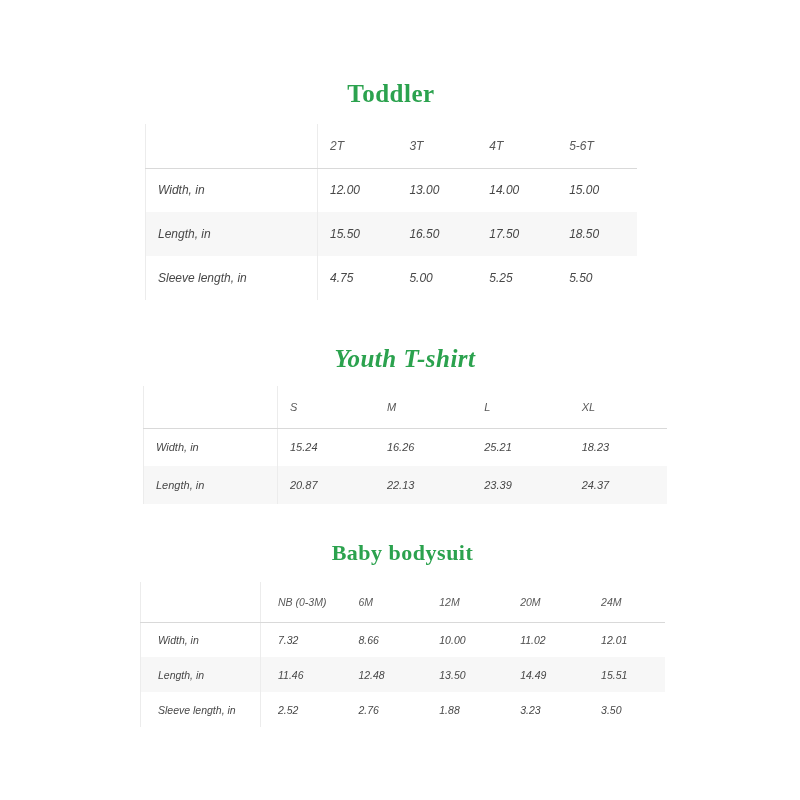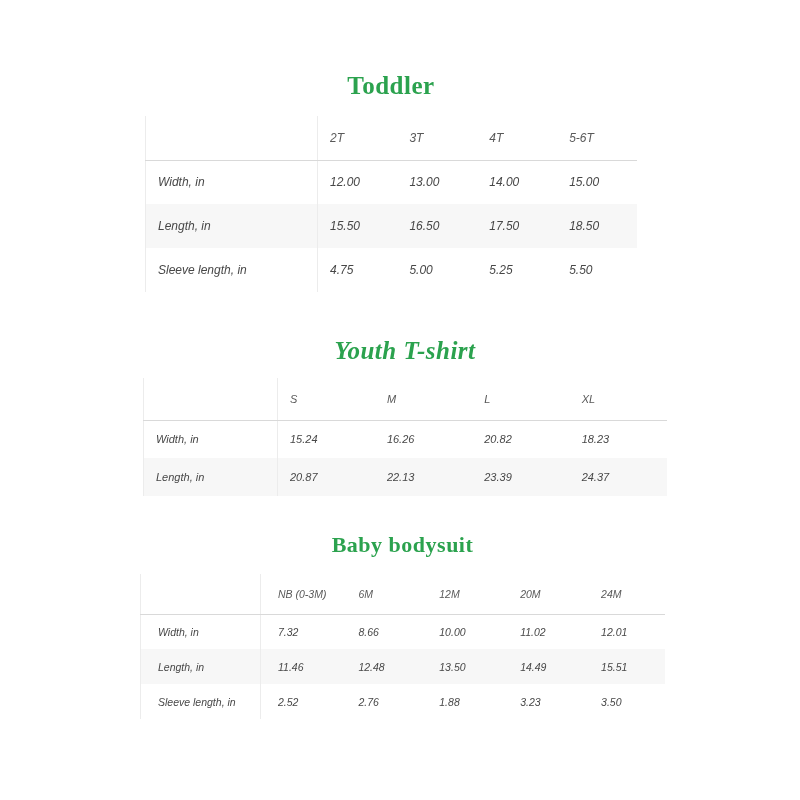--- a/index.html
+++ b/index.html
@@ -7,21 +7,21 @@
     body {
       width: 800px;
       height: 800px;
       background: #ffffff;
       font-family: "Liberation Sans", sans-serif;
       position: relative;
       overflow: hidden;
     }
     .section { position: absolute; }
     .sec-title {
-      margin: 4px;
+      margin: 12px;
       font-family: "Liberation Serif", "DejaVu Serif", serif;
       font-weight: bold;
       color: #2ba24e;
       text-align: center;
       letter-spacing: 0.5px;
     }
     table.size-table {
       border-collapse: collapse;
       table-layout: fixed;
       width: 100%;
@@ -133,21 +133,21 @@
           <th>M</th>
           <th>L</th>
           <th>XL</th>
         </tr>
       </thead>
       <tbody>
         <tr>
           <td>Width, in</td>
           <td class="first-data">15.24</td>
           <td>16.26</td>
-          <td>20.82</td>
+          <td>25.21</td>
           <td>18.23</td>
         </tr>
         <tr>
           <td>Length, in</td>
           <td class="first-data">20.87</td>
           <td>22.13</td>
           <td>23.39</td>
           <td>24.37</td>
         </tr>
       </tbody>

